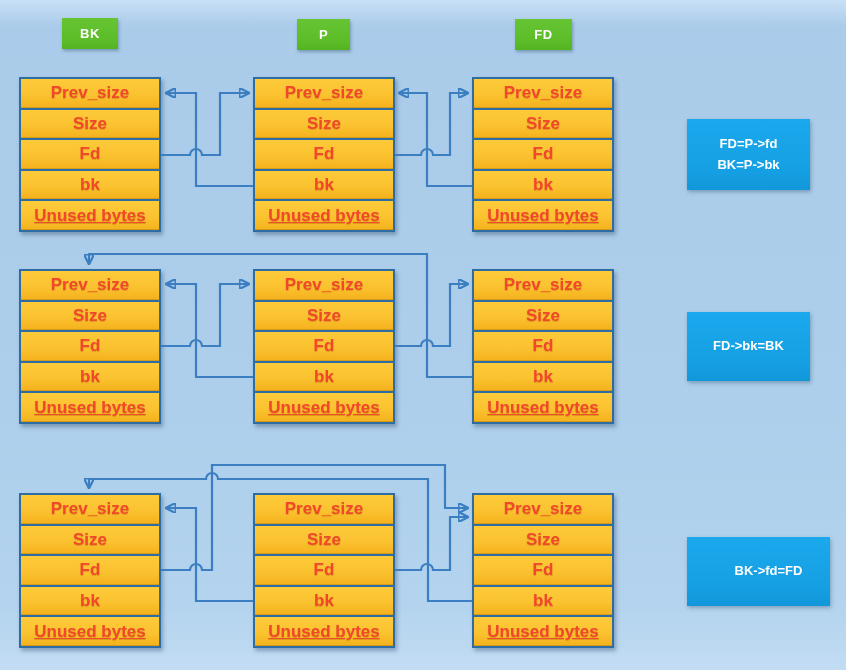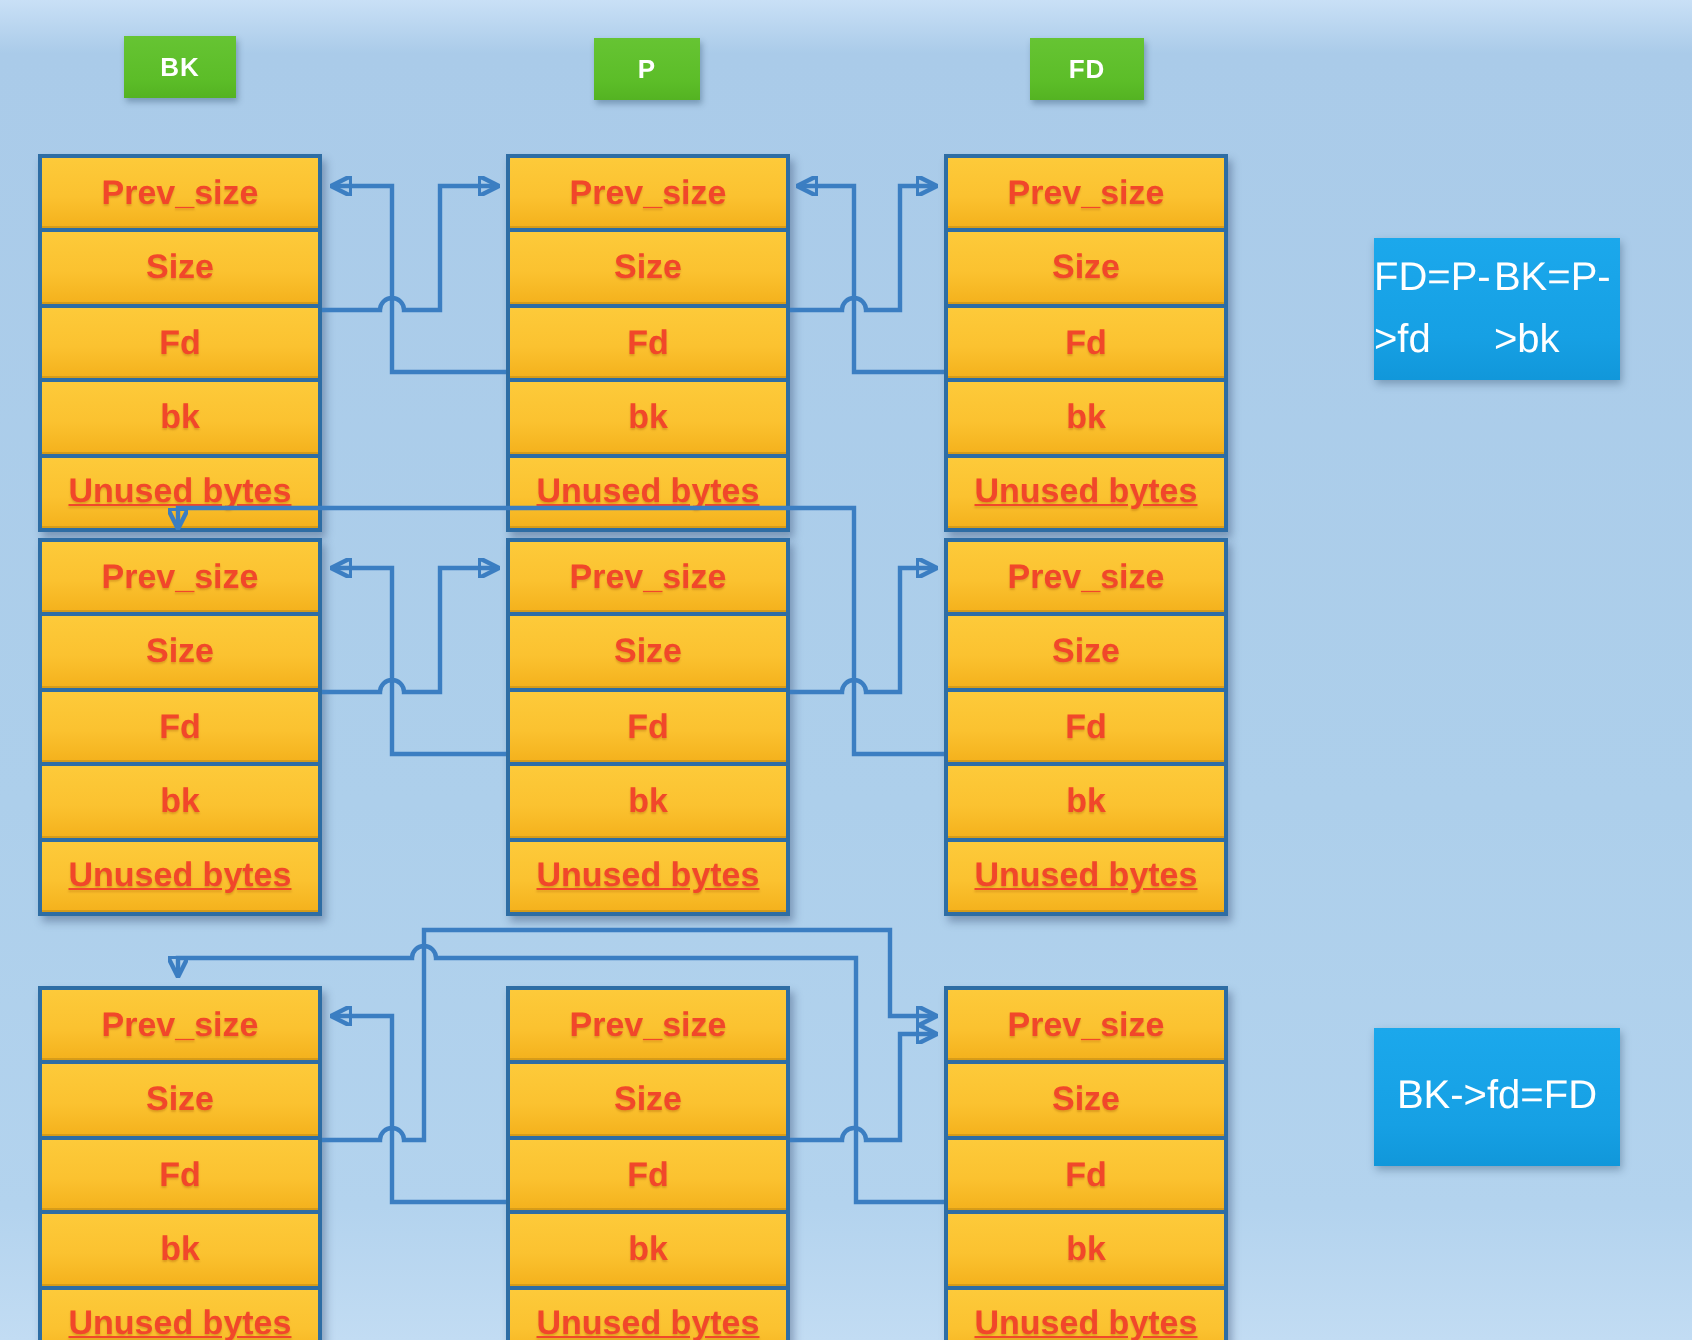--- a/index.html
+++ b/index.html
@@ -10,40 +10,40 @@
   }
   
   .col-header{
     position:absolute;height:31px;display:flex;align-items:center;justify-content:center;
     background:linear-gradient(180deg,#66c433 0%,#5cbd28 70%,#54b322 100%);
     color:#ffffff;font-weight:bold;font-size:13px;letter-spacing:.5px;
     box-shadow:1px 2px 3px rgba(30,60,90,.35);
   }
   
   .chunk{
-    position:absolute;width:142px;height:189px;display:flex;flex-direction:column;
+    position:absolute;width:142px;height:155px;display:flex;flex-direction:column;
     border:2px solid #2e6da4;box-sizing:border-box;
     box-shadow:2px 3px 4px rgba(30,50,90,.35);
     background:#f5b31e;
   }
   .cell{
     flex:1;display:flex;align-items:center;justify-content:center;
     background:linear-gradient(180deg,#fdca3a 0%,#fbc230 55%,#f4b11c 100%);
     border-bottom:2px solid #2e6da4;
     color:#f1472a;font-weight:bold;font-size:17px;
     text-shadow:0 1px 1px rgba(140,60,0,.25);
     box-shadow:inset 0 -1px 0 rgba(0,0,0,.12);
   }
   .cell:last-child{border-bottom:none;text-decoration:underline;}
   
   .annotation{
-    position:absolute;left:687px;width:123px;display:flex;flex-direction:row;
+    position:absolute;left:687px;width:123px;display:flex;flex-direction:column;
     align-items:center;justify-content:center;
     background:linear-gradient(180deg,#1ba8ec 0%,#16a0e4 70%,#1197da 100%);
-    color:#ffffff;font-weight:normal;font-size:20px;line-height:1.55;
+    color:#ffffff;font-weight:bold;font-size:13px;line-height:1.55;
     box-shadow:1px 2px 4px rgba(30,60,90,.35);
   }
   
   #connectors{position:absolute;left:0;top:0;width:846px;height:670px;pointer-events:none;}
   #connectors path{stroke:#3b7ec2;stroke-width:2.2;fill:none;}
 </style>
 </head>
 <body>
 
 <div id="canvas">
@@ -115,21 +115,24 @@
     <div class="cell">Size</div>
     <div class="cell">Fd</div>
     <div class="cell">bk</div>
     <div class="cell">Unused bytes</div>
   </div>
 
   <div class="annotation" style="top:119px;height:71px;">
     <div>FD=P-&gt;fd</div>
     <div>BK=P-&gt;bk</div>
   </div>
-  <div class="annotation" style="top:514px;height:69px;">
+  <div class="annotation" style="top:312px;height:69px;">
+    <div>FD-&gt;bk=BK</div>
+  </div>
+  <div class="annotation" style="top:537px;height:69px;padding-left:20px;">
     <div>BK-&gt;fd=FD</div>
   </div>
 
   <svg id="connectors" viewBox="0 0 846 670" xmlns="http://www.w3.org/2000/svg">
     <defs>
       <marker id="arr" viewBox="0 0 10 10" refX="8.5" refY="5" markerWidth="5" markerHeight="4.6" orient="auto">
         <path d="M0,0 L10,5 L0,10 z" fill="#3b7ec2" stroke="none"></path>
       </marker>
     </defs>
 

